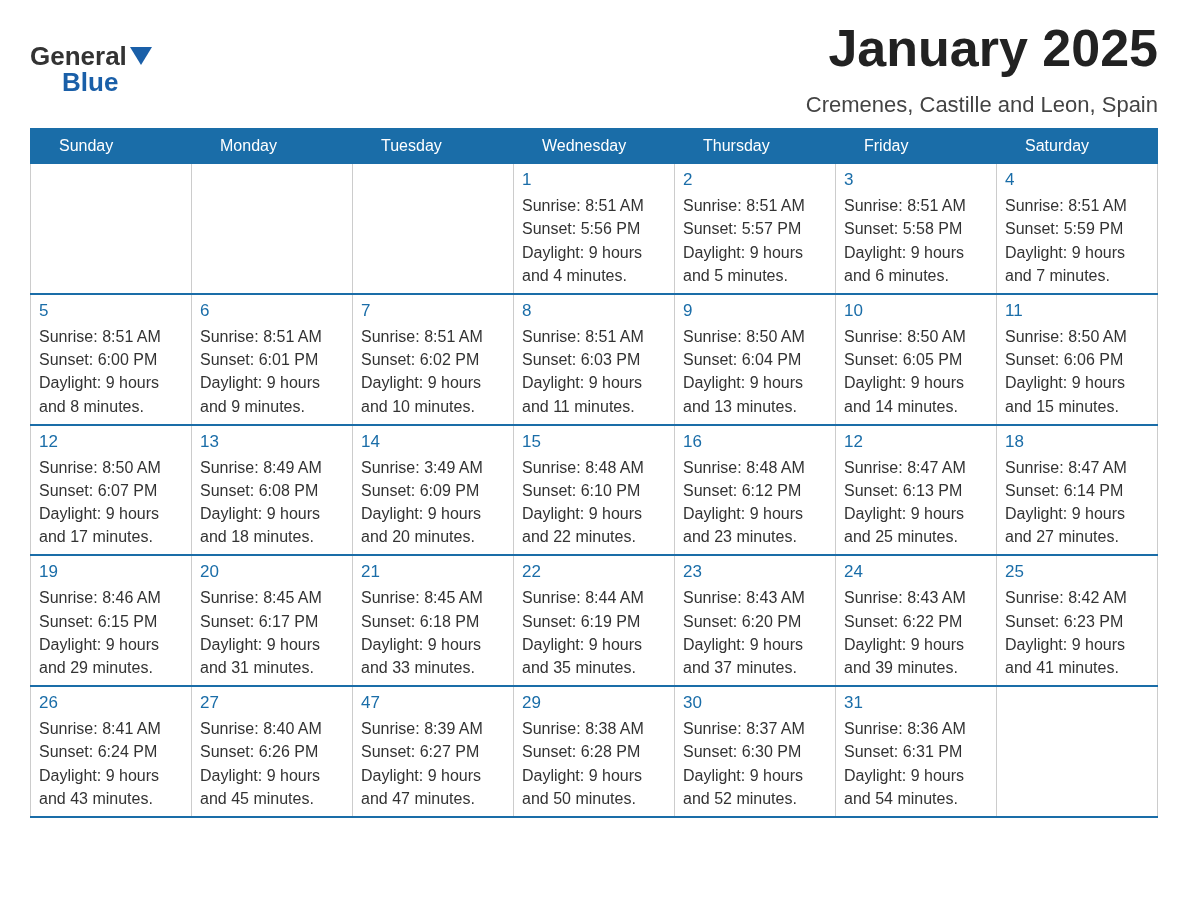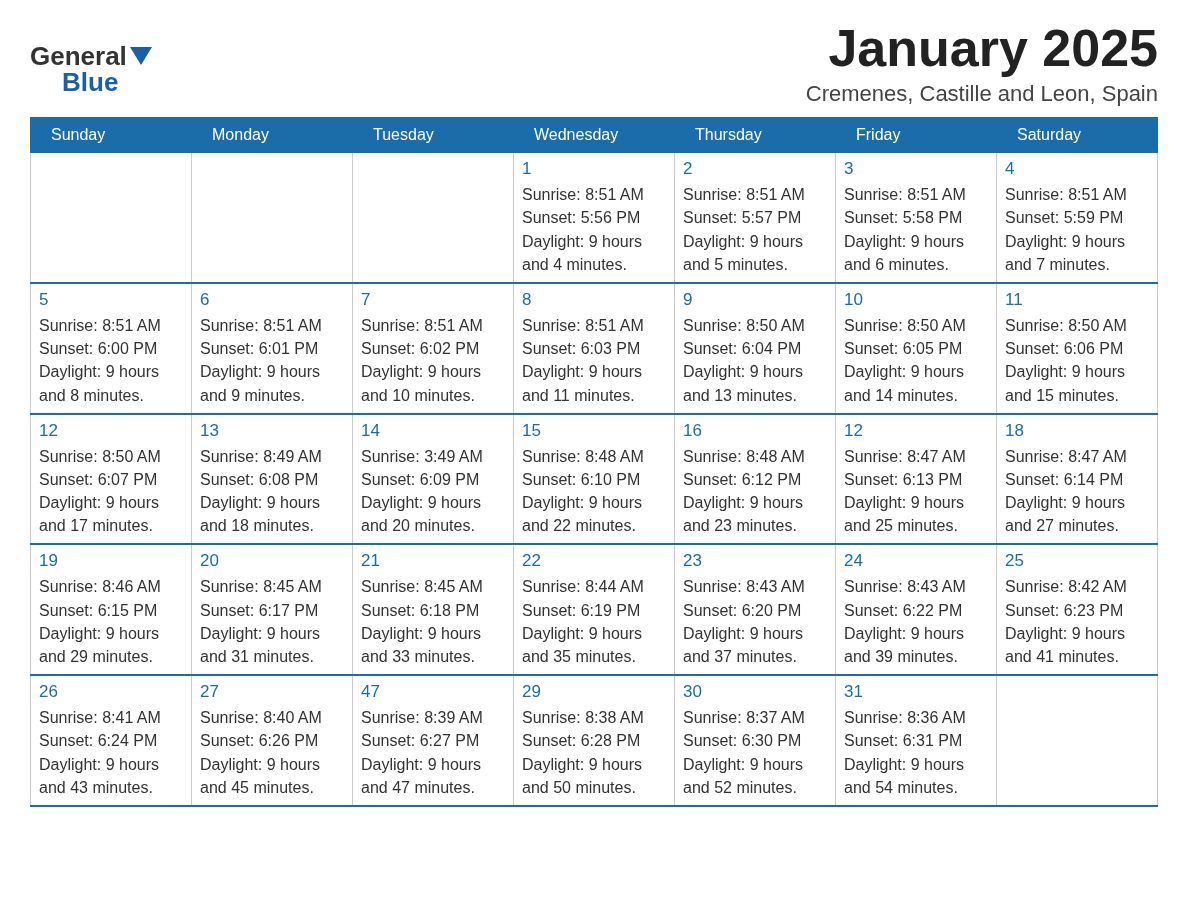--- a/index.html
+++ b/index.html
@@ -37,33 +37,33 @@
     }
     .calendar-title {
       font-size: 52px;
       font-weight: bold;
       color: #222;
       line-height: 1.1;
     }
     .calendar-subtitle {
       font-size: 22px;
       color: #444;
-      margin-top: 4px;
+      margin-top: 15px;
     }
     table {
       width: 100%;
       border-collapse: collapse;
       margin-top: 10px;
     }
     thead tr th {
       background-color: #1a6da8;
       color: #fff;
       font-size: 16px;
       font-weight: normal;
-      padding: 8px 20px;
+      padding: 8px 28px;
       text-align: left;
       border: 1px solid #1a6da8;
     }
     tbody tr td {
       border: 1px solid #ccc;
       vertical-align: top;
       padding: 6px 8px;
       width: 14.28%;
       min-height: 100px;
       height: 110px;

